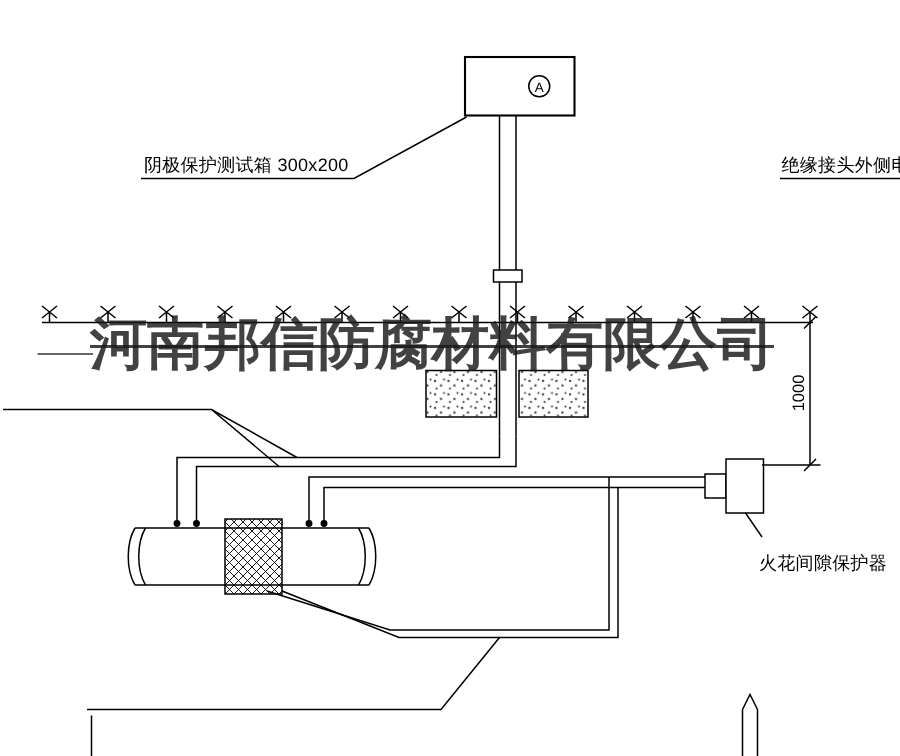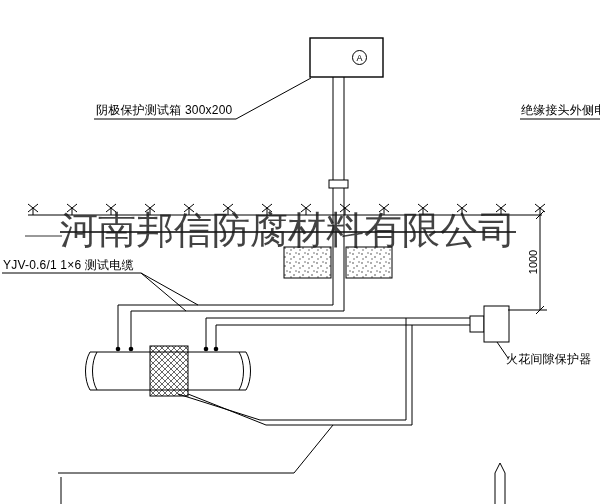--- a/index.html
+++ b/index.html
@@ -1,21 +1,21 @@
 <!DOCTYPE html>
 <html><head>
 <meta charset="utf-8">
 <style>
   html,body{margin:0;padding:0;background:#ffffff;}
   .canvas{position:relative;width:600px;height:504px;background:#ffffff;overflow:hidden;
           font-family:"Liberation Sans",sans-serif;color:#000;}
   .canvas > svg{position:absolute;left:0;top:0;z-index:1;}
   .lbl{position:absolute;font-size:12px;line-height:14px;white-space:nowrap;z-index:6;letter-spacing:.2px;}
   .watermark{position:absolute;left:60px;top:208px;z-index:5;
-             font-family:"Liberation Serif",serif;font-weight:normal;font-size:38px;line-height:44px;
+             font-family:"Liberation Serif",serif;font-weight:bold;font-size:38px;line-height:44px;
              white-space:nowrap;color:rgba(25,25,25,.82);
              text-decoration:line-through;text-decoration-thickness:2px;}
   .circleA{position:absolute;left:352px;top:50px;width:13px;height:13px;border:1px solid #000;
            border-radius:50%;display:flex;align-items:center;justify-content:center;
            font-size:9px;z-index:2;}
   .dim{position:absolute;left:533px;top:262px;transform:translate(-50%,-50%) rotate(-90deg);
        font-size:11px;white-space:nowrap;z-index:2;}
 </style>
 </head>
 <body>
@@ -123,24 +123,23 @@
       </g>
 
       <path d="M61,477 V504"></path>
     </g>
   </svg>
 
   <div class="lbl" style="left:96px;top:103px">阴极保护测试箱 300x200</div>
 
   <div class="lbl" style="left:521px;top:103px">绝缘接头外侧电缆</div>
 
-  <div class="lbl" style="left:3px;top:258px">YJV-0.6/1 1×6 测试电缆</div>
 
 
-  <div class="lbl" style="left:506px;top:352px">火花间隙保护器</div>
+  <div class="lbl" style="left:506px;top:368px">火花间隙保护器</div>
 
   <div class="dim">1000</div>
 
   <div class="circleA">
     <span>A</span>
   </div>
 
   <div class="watermark">河南邦信防腐材料有限公司</div>
 
 </div>

